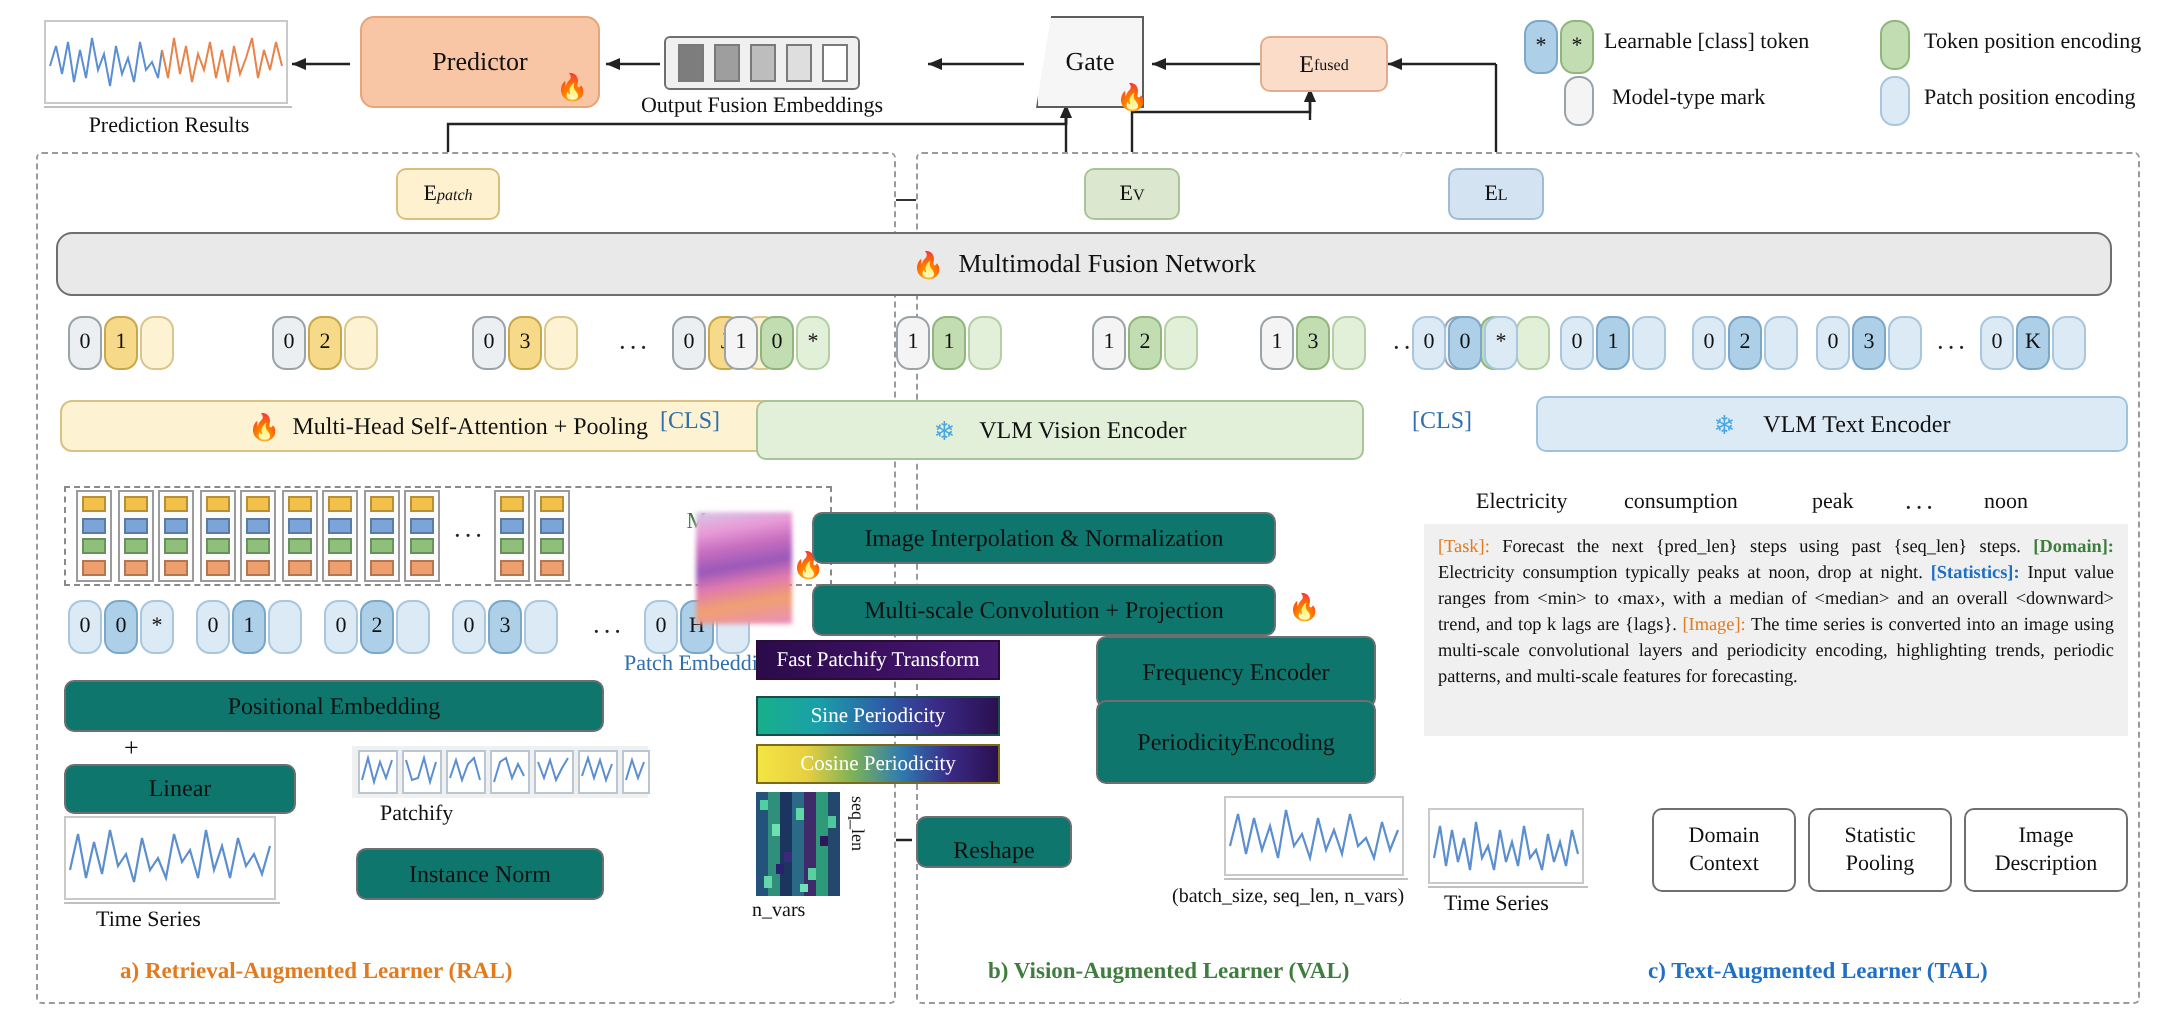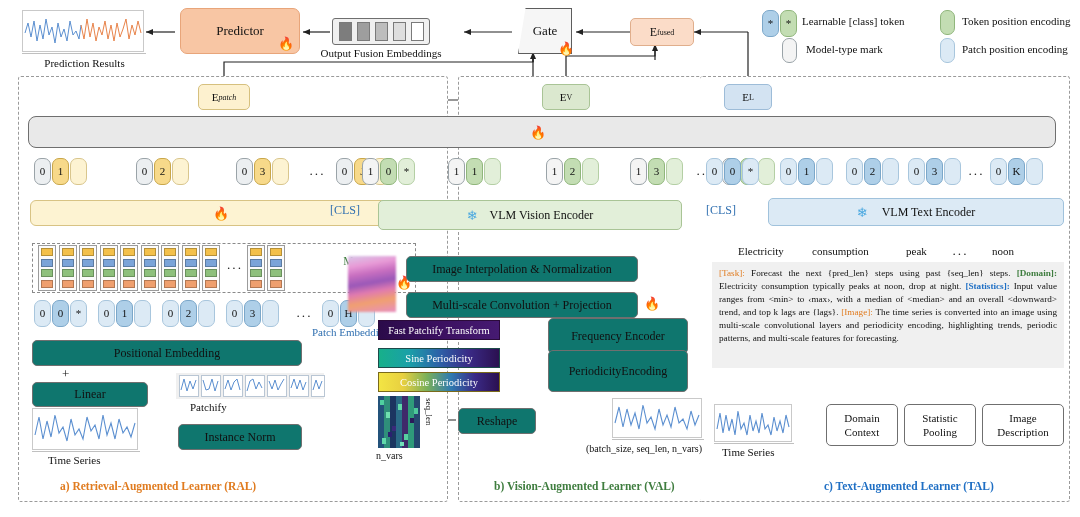--- a/index.html
+++ b/index.html
@@ -238,20 +238,21 @@
   <span>E</span>
     <sub style="font-size:8px;">V</sub>
 </div>
 <div class="abs ctr" style="left:724px;top:84px;width:48px;height:26px;background:#d3e3f2;border:1px solid #9dbcd8;border-radius:5px;font-size:11px;">
   <span>E</span>
     <sub style="font-size:8px;">L</sub>
 </div>
 
 <div class="abs fusionband ctr" style="left:28px;top:116px;width:1028px;height:32px;">
   <span class="fire" style="margin-right:7px;">🔥</span>
+  <span style="font-size:13px;">Multimodal Fusion Network</span>
 </div>
 
 <div class="abs pillrow" style="left:34px;top:158px;">
   <span class="pill p-gray">0</span>
   <span class="pill p-yellow">1</span>
   <span class="pill p-yellow-l"></span>
 </div>
 <div class="abs pillrow" style="left:136px;top:158px;">
   <span class="pill p-gray">0</span>
   <span class="pill p-yellow">2</span>
@@ -264,20 +265,21 @@
 </div>
 <span class="abs dots" style="left:305px;top:166px;">···</span>
 <div class="abs pillrow" style="left:336px;top:158px;">
   <span class="pill p-gray">0</span>
   <span class="pill p-yellow">J</span>
   <span class="pill p-yellow-l"></span>
 </div>
 
 <div class="abs ctr" style="left:30px;top:200px;width:388px;height:26px;background:#fdf3d2;border:1px solid #d8c384;border-radius:6px;">
   <span class="fire" style="margin-right:6px;">🔥</span>
+  <span style="font-size:12px;">Multi-Head Self-Attention + Pooling</span>
 </div>
 
 <div class="abs" style="left:32px;top:243px;width:384px;height:50px;border:1px dashed #8a8a8a;display:flex;align-items:center;padding-left:5px;">
   <span class="memcol">
       <b style="background:#f3c04a"></b>
       <b style="background:#7ba4d8"></b>
       <b style="background:#8ec07c"></b>
       <b style="background:#ef9f6e"></b>
     </span>
   <span class="memcol">
@@ -509,21 +511,21 @@
       <rect x="4" y="42" width="4" height="6" fill="#60d8aa"></rect>
       <rect x="22" y="46" width="4" height="4" fill="#70e0b8"></rect>
       <rect x="10" y="36" width="4" height="5" fill="#2b2070"></rect>
       <rect x="36" y="12" width="4" height="6" fill="#4ec89a"></rect>
     </g>
   </svg>
 </div>
 <span class="abs smalllbl" style="left:376px;top:450px;">n_vars</span>
 <span class="abs vert" style="left:424px;top:398px;">seq_len</span>
 
-<div class="abs box ctr" style="left:458px;top:408px;width:78px;height:26px;font-size:12px;">
+<div class="abs box ctr" style="left:458px;top:408px;width:78px;height:26px;font-size:12px;align-items:flex-end;">
   <span>Reshape</span>
 </div>
 
 <div class="abs tsbox" style="left:612px;top:398px;width:90px;height:40px;">
   <svg width="88" height="38" viewBox="0 0 88 38">
     <polyline fill="none" stroke="#5b8fd0" stroke-width="1.1" points="2,24 6,8 10,28 14,10 18,26 22,14 26,30 30,6 34,24 38,18 42,30 46,10 50,26 54,16 58,28 62,8 66,24 70,20 74,30 78,12 82,26 86,16"></polyline>
   </svg>
 </div>
 <div class="abs axis" style="left:612px;top:439px;width:92px;"></div>
 <span class="abs smalllbl" style="left:586px;top:443px;">(batch_size, seq_len, n_vars)</span>

